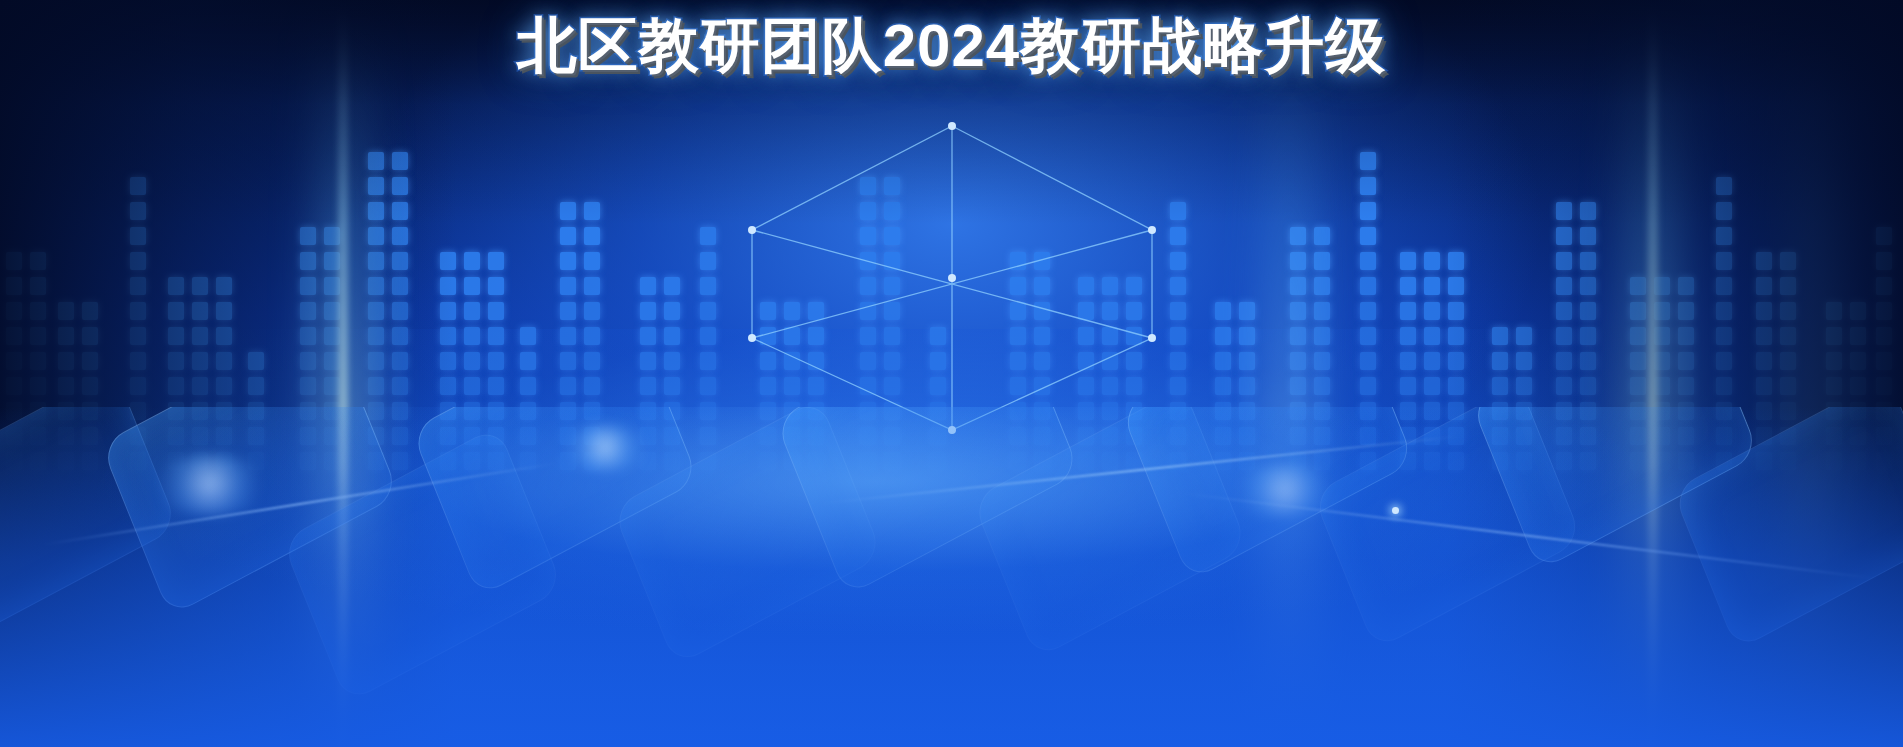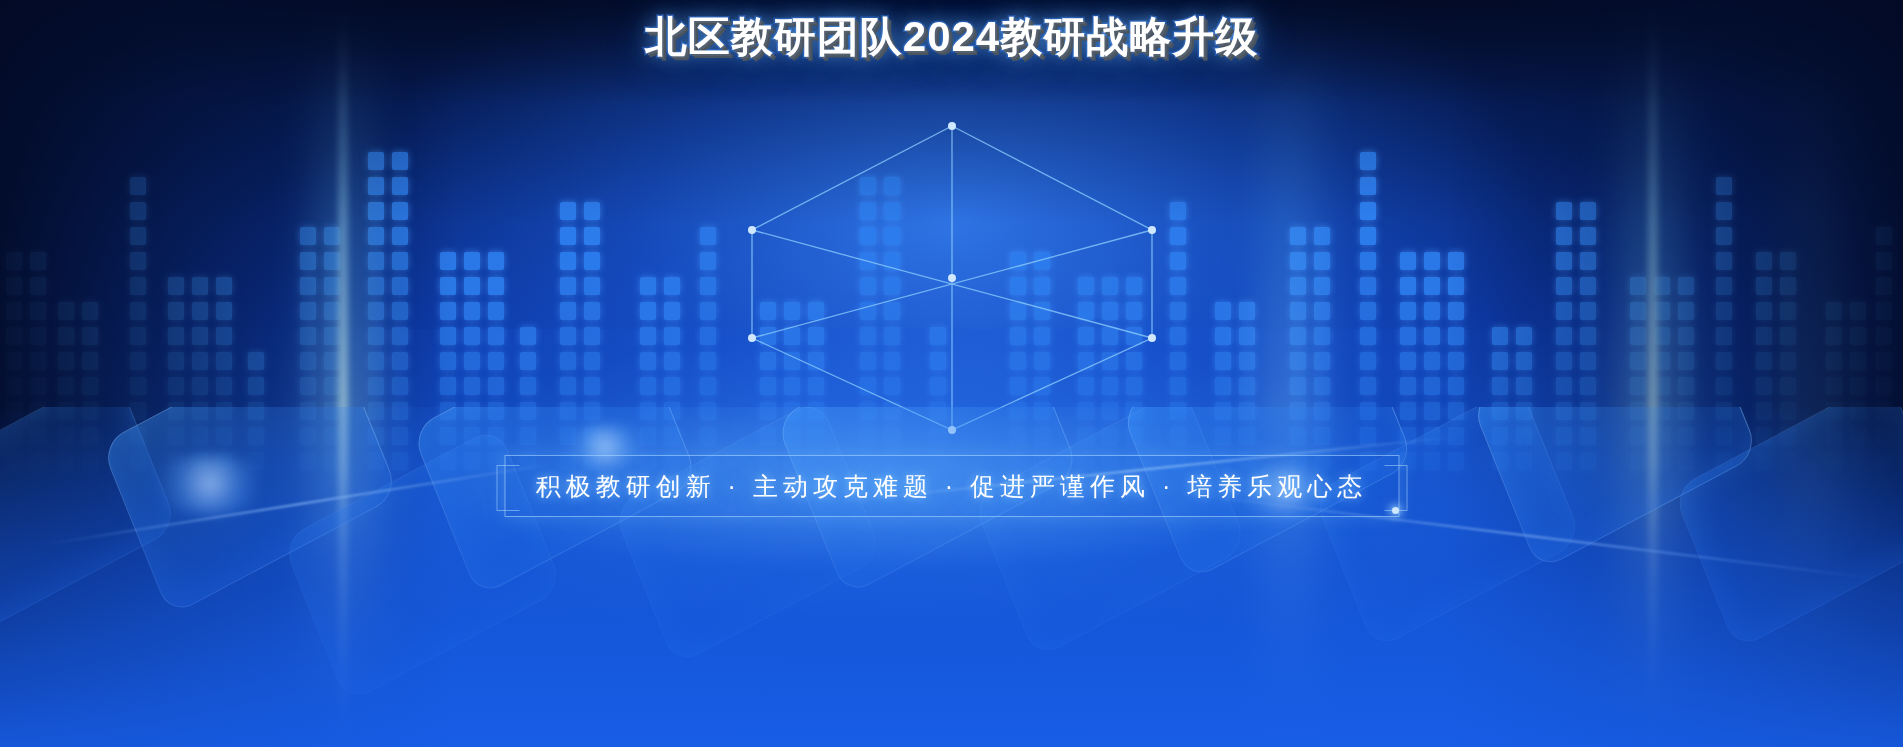--- a/index.html
+++ b/index.html
@@ -109,21 +109,21 @@
        0 0 2px #ffffff,
        3px 3px 0 #6b7585,
        5px 5px 0 #5c6676,
        0 0 26px rgba(120,195,255,.95),
        0 0 52px rgba(60,150,255,.8);
     -webkit-text-stroke:4px rgba(40,110,225,.55);
     paint-order:stroke fill;
   }
   .subtitle{
     margin-top:16px;
-    font-size:42px;
+    font-size:60px;
     font-weight:700;
     letter-spacing:1px;
     color:#ffffff;
     line-height:1;
     white-space:nowrap;
     text-shadow:
        2px 2px 0 #55606f,
        4px 4px 0 #4a545f,
        0 0 18px rgba(110,185,255,.85),
        0 0 38px rgba(50,140,250,.6);
@@ -1298,20 +1298,16 @@
     <div class="floor-streak" style="left:40px;  top:96px;  width:520px; transform:rotate(-9deg);"></div>
     <div class="floor-streak" style="left:820px; top:62px;  width:640px; transform:rotate(-6deg);"></div>
     <div class="floor-streak" style="left:1180px;top:128px; width:700px; transform:rotate(7deg);"></div>
     <div class="floor-haze"></div>
   </div>
 
   <div class="content">
     <div class="subtitle">北区教研团队2024教研战略升级</div>
   </div>
 
-  <div class="tagline-wrap">
-    <div class="tagline-box"></div>
-    <div class="tagline">积极教研创新 · 主动攻克难题 · 促进严谨作风 · 培养乐观心态</div>
-  </div>
 
   <div class="node-dot" style="left:1392px; top:507px;"></div>
 
 </div>
 
 </body></html>

